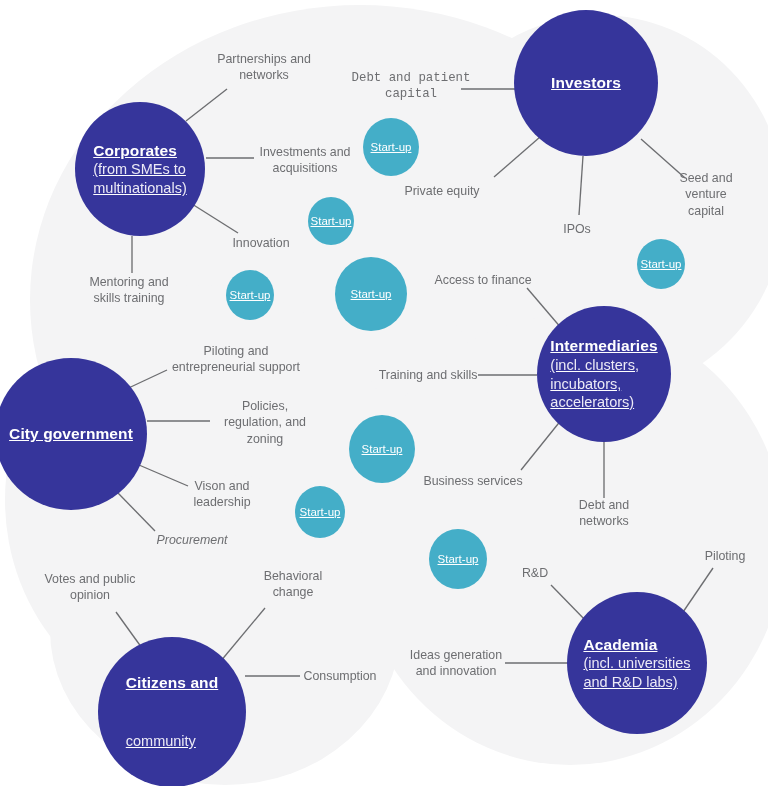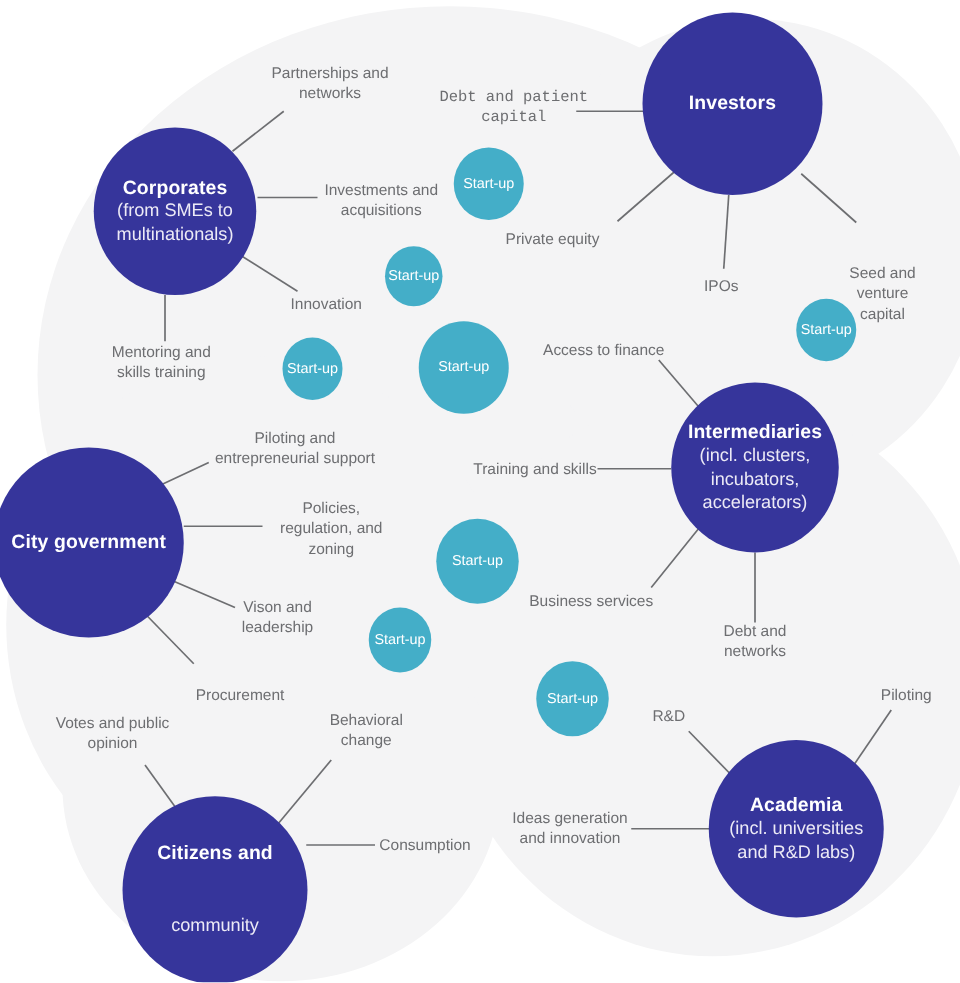--- a/index.html
+++ b/index.html
@@ -27,23 +27,23 @@
   }
   .cloud-blob { fill: #f4f4f5; }
   .connector { stroke: #6d6e71; stroke-width: 1.35; fill: none; }
 
   .node {
     position: absolute;
     border-radius: 50%;
     display: flex;
     align-items: center;
     justify-content: center;
-    text-align: center;
     box-sizing: border-box;
     line-height: 1.28;
+    text-decoration: underline;
   }
   .node.actor {
     background: #36359b;
     color: #ffffff;
   }
   .node.startup {
     background: #44aec8;
     color: #ffffff;
     font-size: 11.5px;
     font-weight: 400;
@@ -118,35 +118,35 @@
 networks</div>
       <div class="label" style="left: 305px; top: 160px; color: rgb(109, 110, 113);">Investments and
 acquisitions</div>
       <div class="label" style="left: 261px; top: 243px; color: rgb(109, 110, 113);">Innovation</div>
       <div class="label" style="left: 129px; top: 290px; color: rgb(109, 110, 113);">Mentoring and
 skills training</div>
       <div class="label" style="left: 411px; top: 86px; color: rgb(109, 110, 113); font-family: Liberation Mono, monospace;">Debt and patient
 capital</div>
       <div class="label" style="left: 442px; top: 191px; color: rgb(109, 110, 113);">Private equity</div>
       <div class="label" style="left: 577px; top: 229px; color: rgb(109, 110, 113);">IPOs</div>
-      <div class="label" style="left: 706px; top: 195px; color: rgb(109, 110, 113); margin-top: 40px;">Seed and venture
+      <div class="label" style="left: 706px; top: 195px; color: rgb(109, 110, 113);">Seed and venture
 capital</div>
       <div class="label" style="left: 483px; top: 280px; color: rgb(109, 110, 113);">Access to finance</div>
       <div class="label" style="left: 428px; top: 375px; color: rgb(109, 110, 113);">Training and skills</div>
       <div class="label" style="left: 473px; top: 481px; color: rgb(109, 110, 113);">Business services</div>
       <div class="label" style="left: 604px; top: 513px; color: rgb(109, 110, 113);">Debt and
 networks</div>
       <div class="label" style="left: 236px; top: 359px; color: rgb(109, 110, 113);">Piloting and
 entrepreneurial support</div>
       <div class="label" style="left: 265px; top: 423px; color: rgb(109, 110, 113);">Policies,
 regulation, and
 zoning</div>
       <div class="label" style="left: 222px; top: 494px; color: rgb(109, 110, 113);">Vison and
 leadership</div>
-      <div class="label" style="left: 192px; top: 556px; color: rgb(109, 110, 113);">Procurement</div>
+      <div class="label" style="left: 192px; top: 540px; color: rgb(109, 110, 113); font-style: italic;">Procurement</div>
       <div class="label" style="left: 90px; top: 587px; color: rgb(109, 110, 113);">Votes and public
 opinion</div>
       <div class="label" style="left: 293px; top: 584px; color: rgb(109, 110, 113);">Behavioral
 change</div>
       <div class="label" style="left: 340px; top: 676px; color: rgb(109, 110, 113);">Consumption</div>
       <div class="label" style="left: 535px; top: 573px; color: rgb(109, 110, 113);">R&amp;D</div>
       <div class="label" style="left: 725px; top: 556px; color: rgb(109, 110, 113);">Piloting</div>
       <div class="label" style="left: 456px; top: 663px; color: rgb(109, 110, 113);">Ideas generation
 and innovation</div>
     </div>

